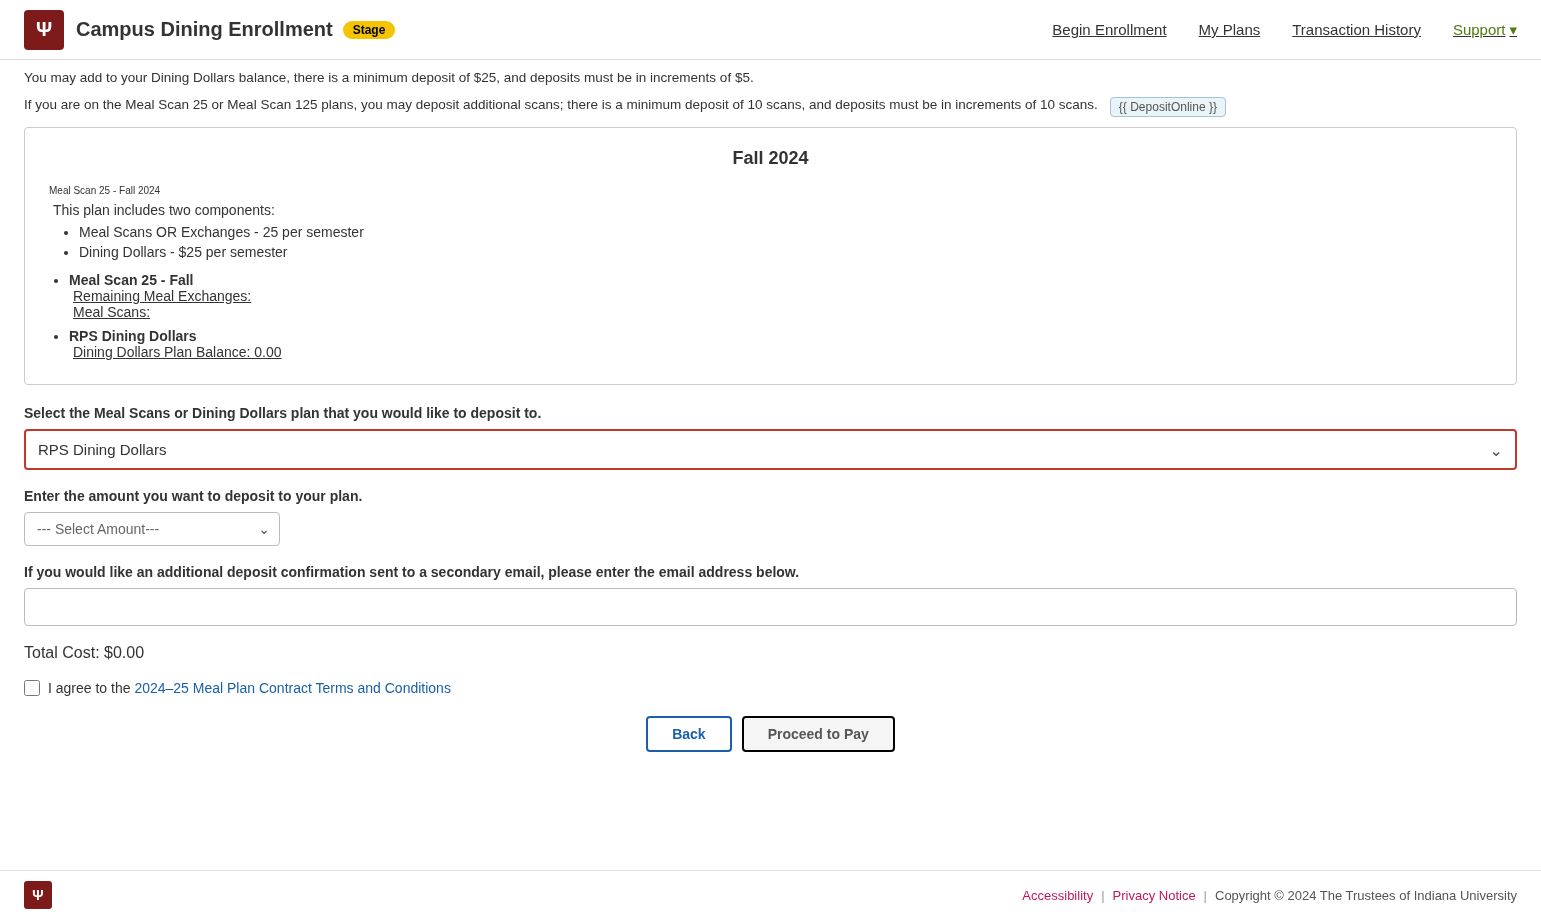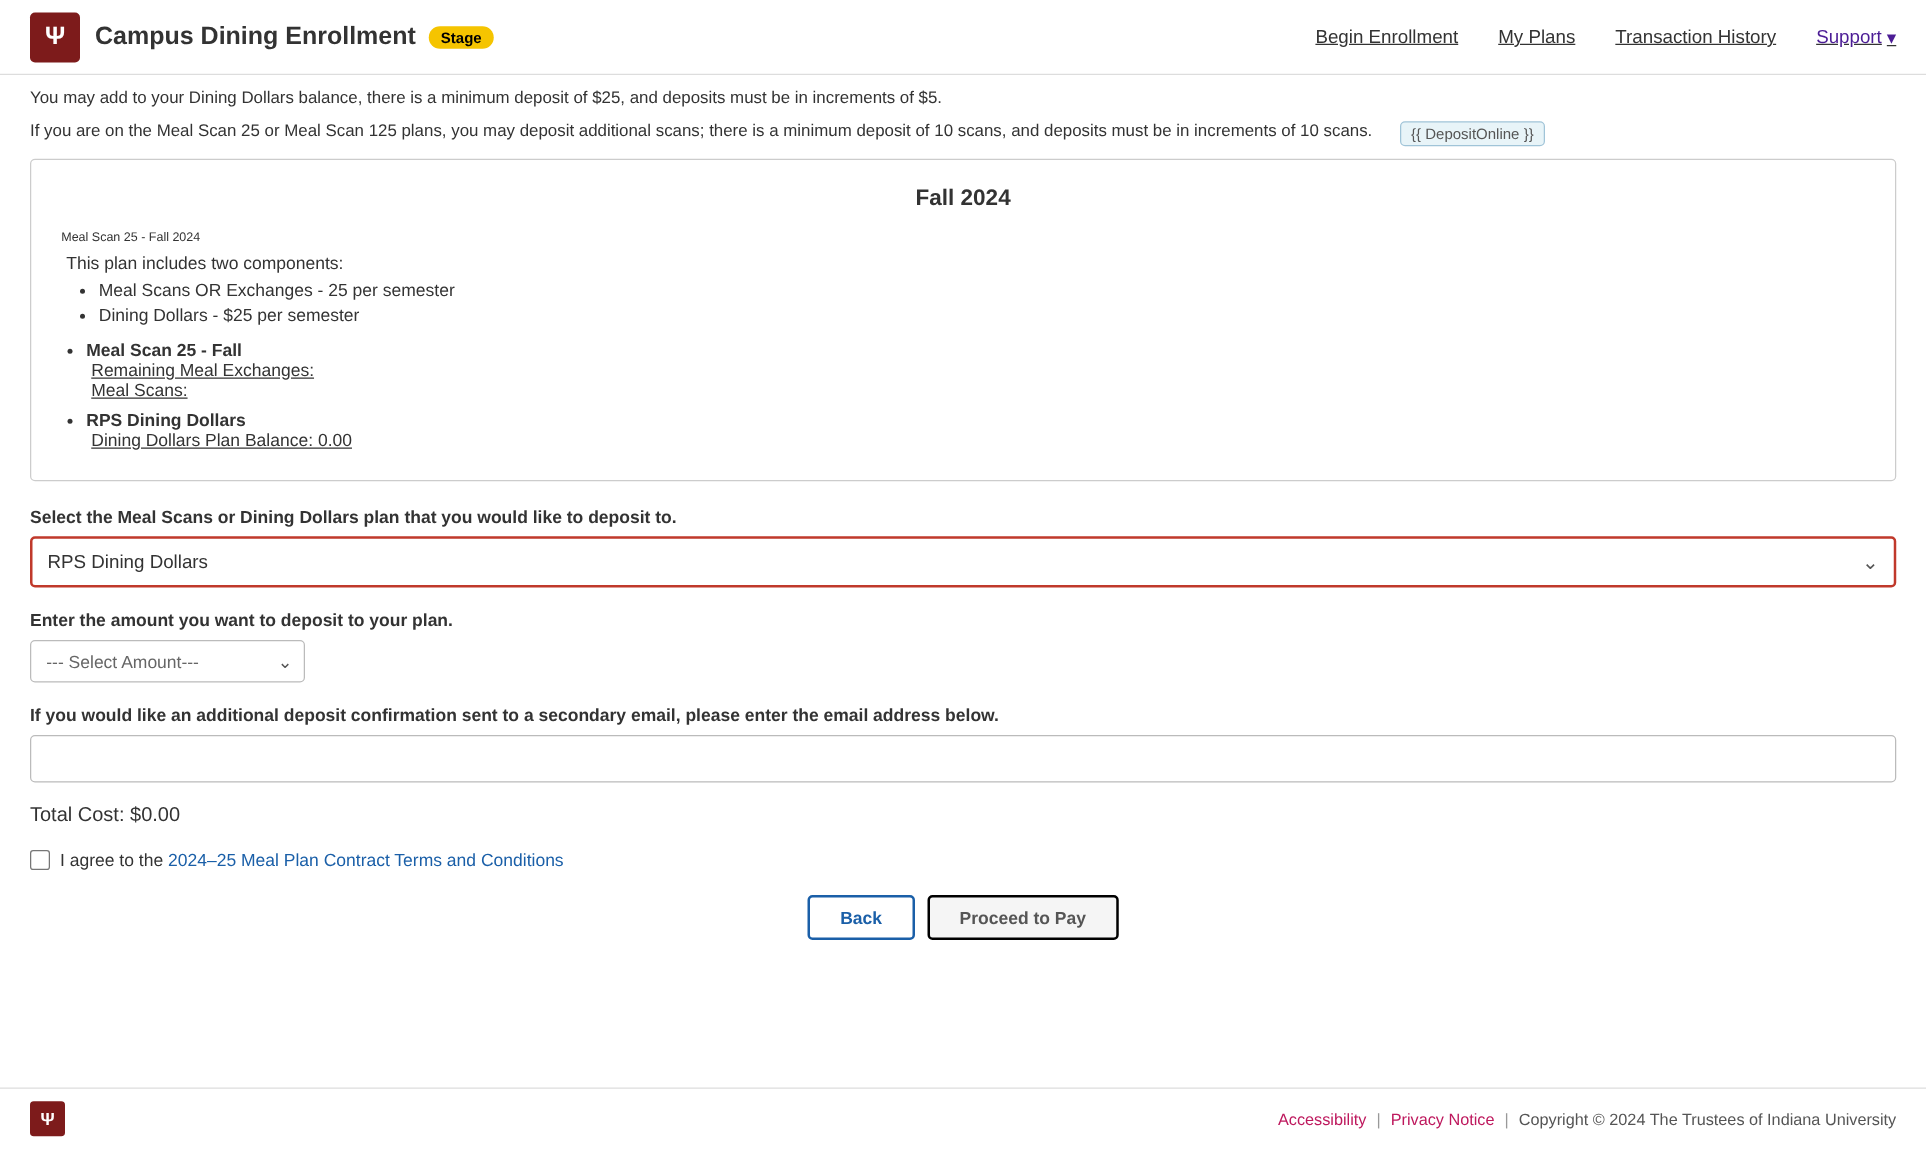--- a/index.html
+++ b/index.html
@@ -62,21 +62,21 @@
       text-decoration: none;
       color: #333;
       font-size: 15px;
     }
     .support-btn {
       display: flex;
       align-items: center;
       gap: 4px;
       cursor: pointer;
       font-size: 15px;
-      color: #4c1d95;
+      color: #4d7c0f;
     }
 
     
     .main-content {
       flex: 1;
       overflow-y: scroll;
       padding: 0 24px 24px 24px;
       position: relative;
     }
 
@@ -87,21 +87,21 @@
 
     
     .top-notice {
       padding: 10px 0 6px 0;
       font-size: 13.5px;
       color: #333;
     }
     .deposit-notice {
       display: flex;
       align-items: flex-start;
-      gap: 22px;
+      gap: 12px;
       margin-top: 6px;
       padding-bottom: 10px;
       font-size: 13.5px;
     }
     .deposit-online-btn {
       background: #e8f4f8;
       border: 1px solid #a0c4d8;
       border-radius: 4px;
       padding: 2px 8px;
       font-size: 12px;
@@ -188,21 +188,21 @@
       right: 14px;
       top: 50%;
       transform: translateY(-50%);
       pointer-events: none;
       font-size: 16px;
       color: #555;
     }
 
     .amount-select-wrapper {
       position: relative;
-      width: 220px;
+      width: 256px;
     }
     .amount-select {
       width: 100%;
       padding: 8px 36px 8px 12px;
       border: 1px solid #bbb;
       border-radius: 4px;
       font-size: 14px;
       appearance: none;
       -webkit-appearance: none;
       background: #fff;

